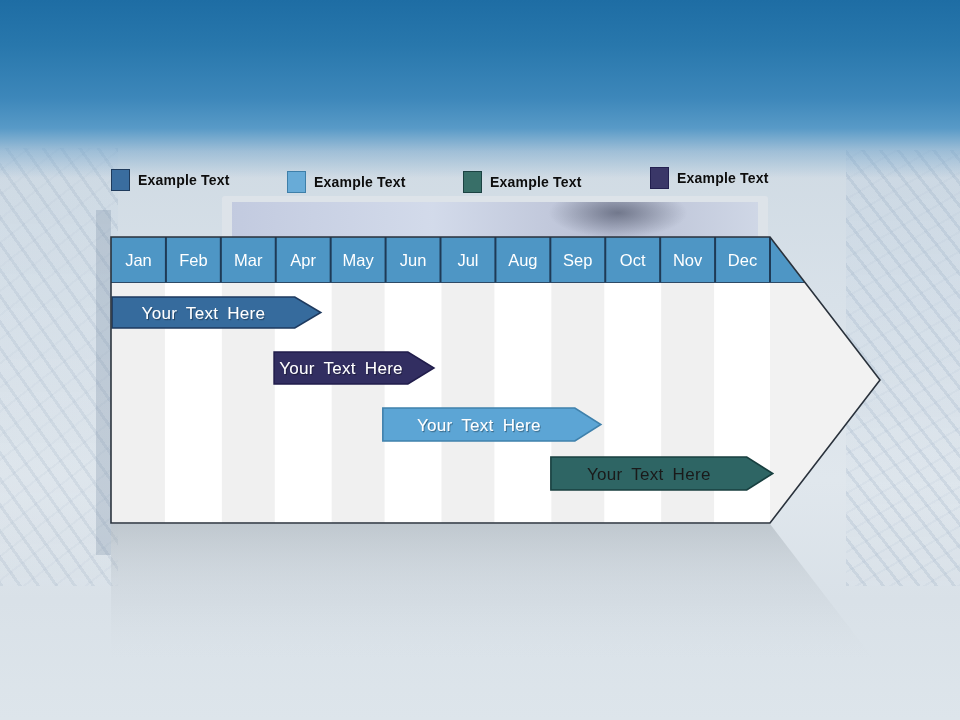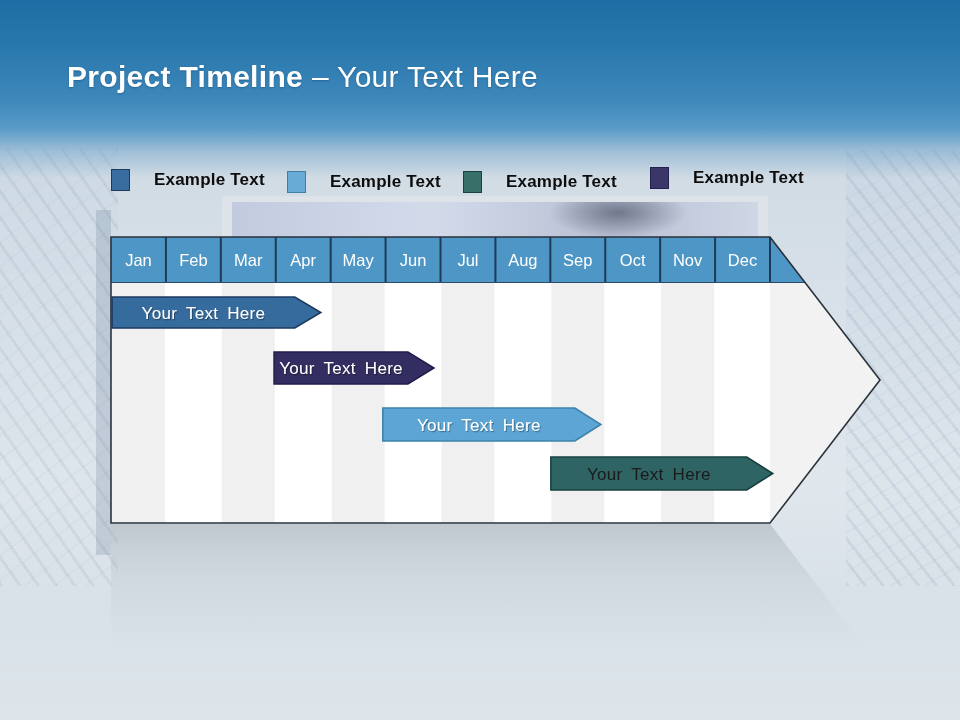--- a/index.html
+++ b/index.html
@@ -25,38 +25,35 @@
     background:radial-gradient(ellipse at 50% 30%, rgba(42,48,68,.5), rgba(42,48,68,0) 70%);}
   .bg-chart-ledge{left:96px;top:210px;width:15px;height:345px;background:rgba(96,118,145,.22);}
   .bg-topband{left:0;top:0;width:960px;height:178px;
     background:linear-gradient(180deg,#1e6da4 0%,#2877ac 25%,#3d87ba 55%,#589ac7 72%,rgba(120,168,205,.55) 85%,rgba(214,227,237,0) 100%);}
   .title{left:67px;top:60px;color:#ffffff;font-size:30px;white-space:nowrap;
          text-shadow:0 1px 2px rgba(0,40,70,.3);}
   .title-bold{font-weight:700;letter-spacing:.3px;}
   .title-rest{font-weight:400;margin-left:9px;letter-spacing:.3px;}
   .legend-item{position:absolute;display:flex;align-items:center;}
   .swatch{display:inline-block;width:19px;height:22px;box-sizing:border-box;border:1px solid #333;}
-  .legend-label{margin-left:24px;font-size:17px;font-weight:700;color:#0d0d0d;letter-spacing:.2px;white-space:nowrap;}
+  .legend-label{margin-left:8px;font-size:14px;font-weight:700;color:#0d0d0d;letter-spacing:.2px;white-space:nowrap;}
   #timeline-svg{position:absolute;left:0;top:0;}
 </style>
 </head>
 <body>
 
 <div class="slide">
   <div class="layer bg-left"></div>
   <div class="layer bg-right"></div>
   <div class="layer bg-monitor">
     <div class="bg-monitor-screen"></div>
   </div>
   <div class="layer bg-chart-ledge"></div>
   <div class="layer bg-topband"></div>
 
-  <div class="layer title">
-    <span class="title-bold">Project Timeline</span><span class="title-rest">– Your Text Here</span>
-  </div>
 
   <div class="legend-item" style="left:111px;top:169px">
     <span class="swatch" style="background: rgb(58, 109, 159); border-color: rgb(31, 59, 92);"></span>
     <span class="legend-label">Example Text</span>
   </div>
   <div class="legend-item" style="left:287px;top:171px">
     <span class="swatch" style="background: rgb(104, 171, 215); border-color: rgb(62, 127, 169);"></span>
     <span class="legend-label">Example Text</span>
   </div>
   <div class="legend-item" style="left:463px;top:171px">

